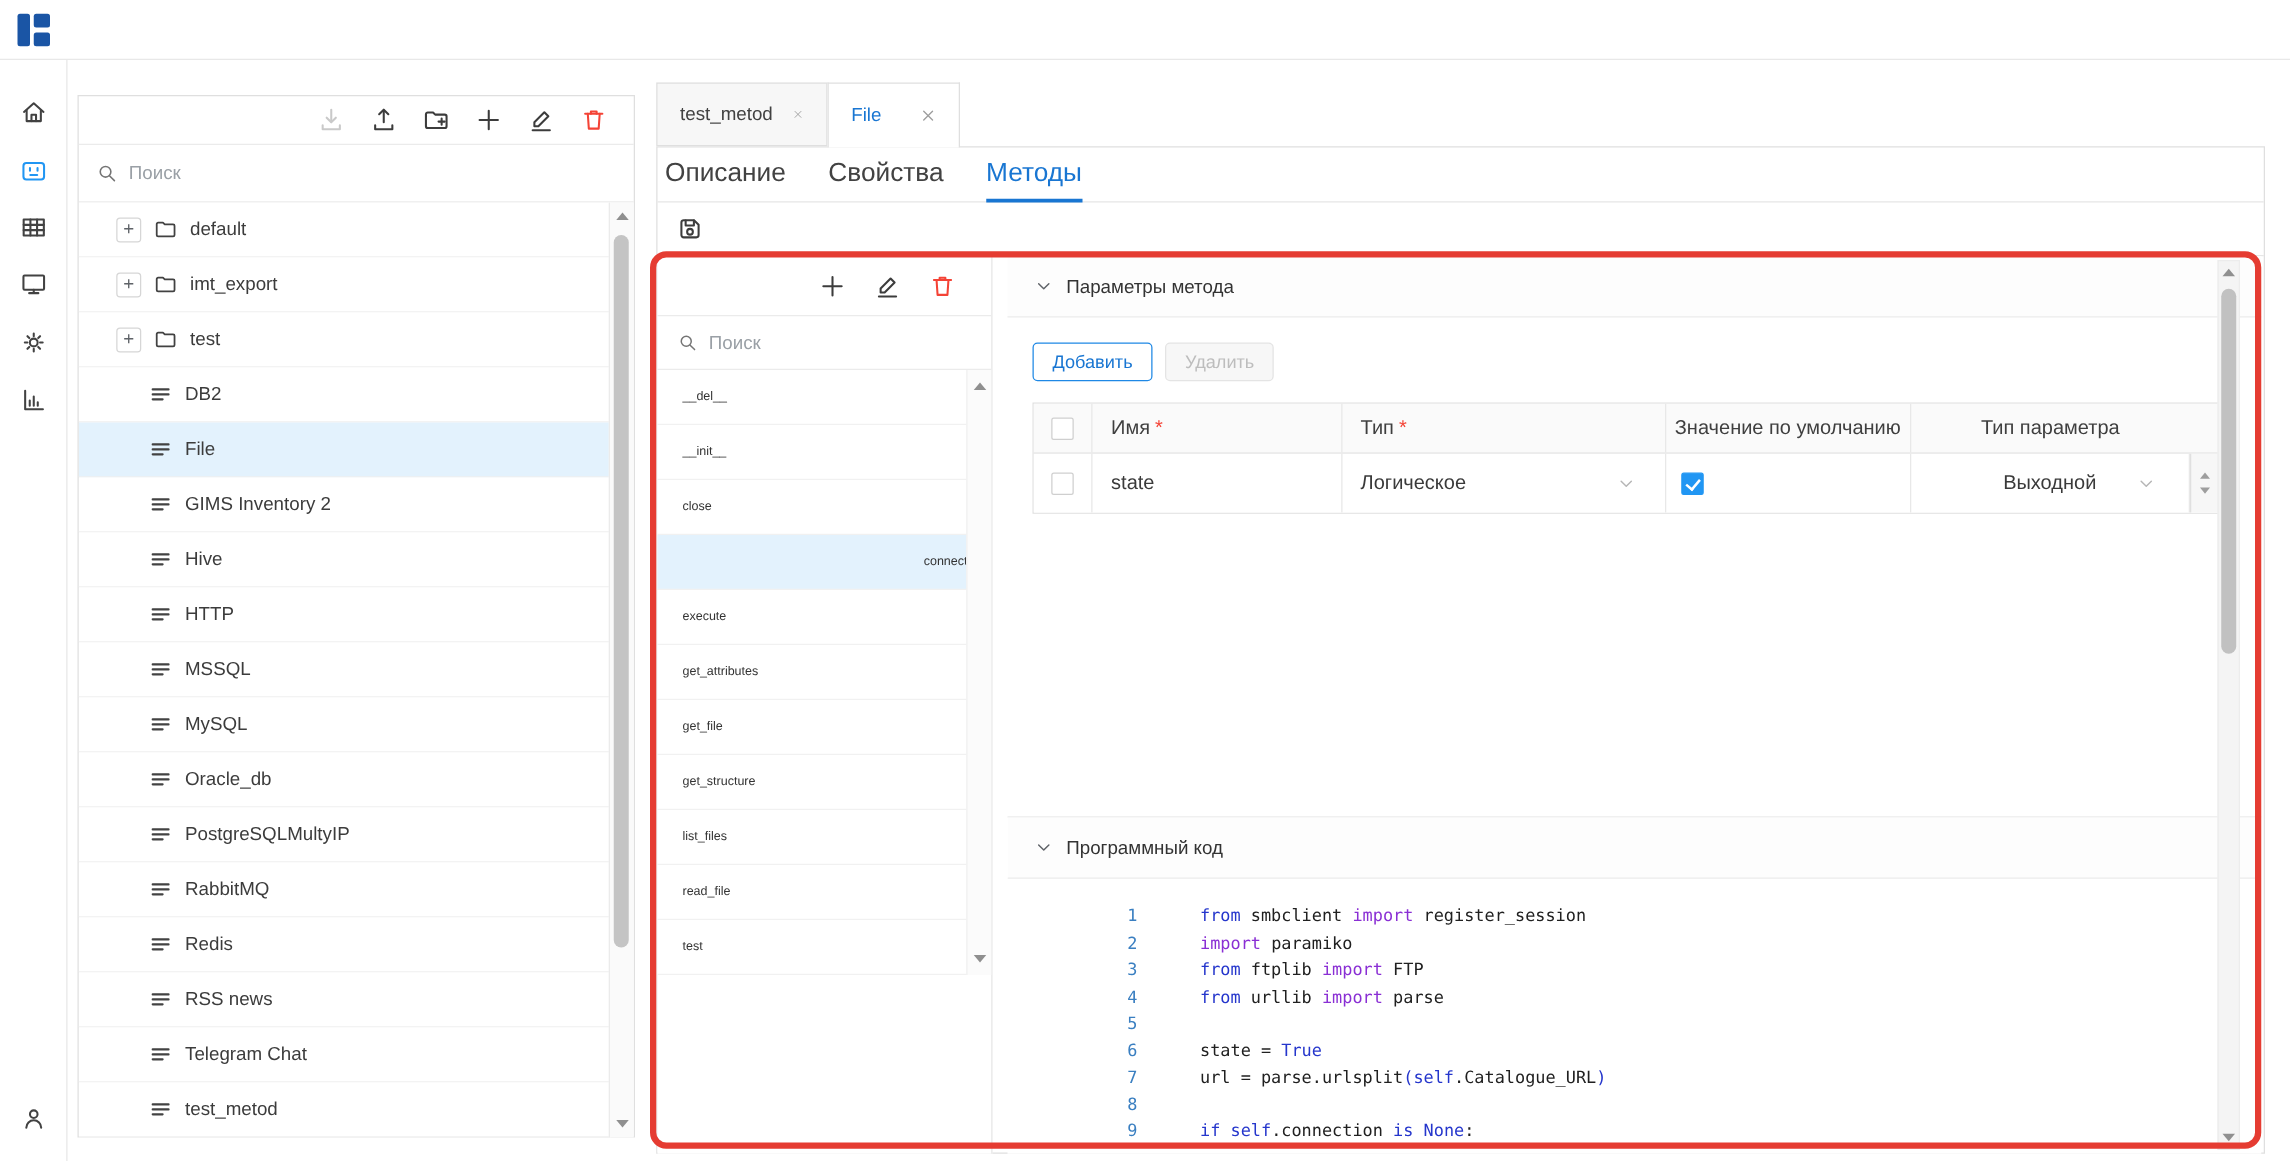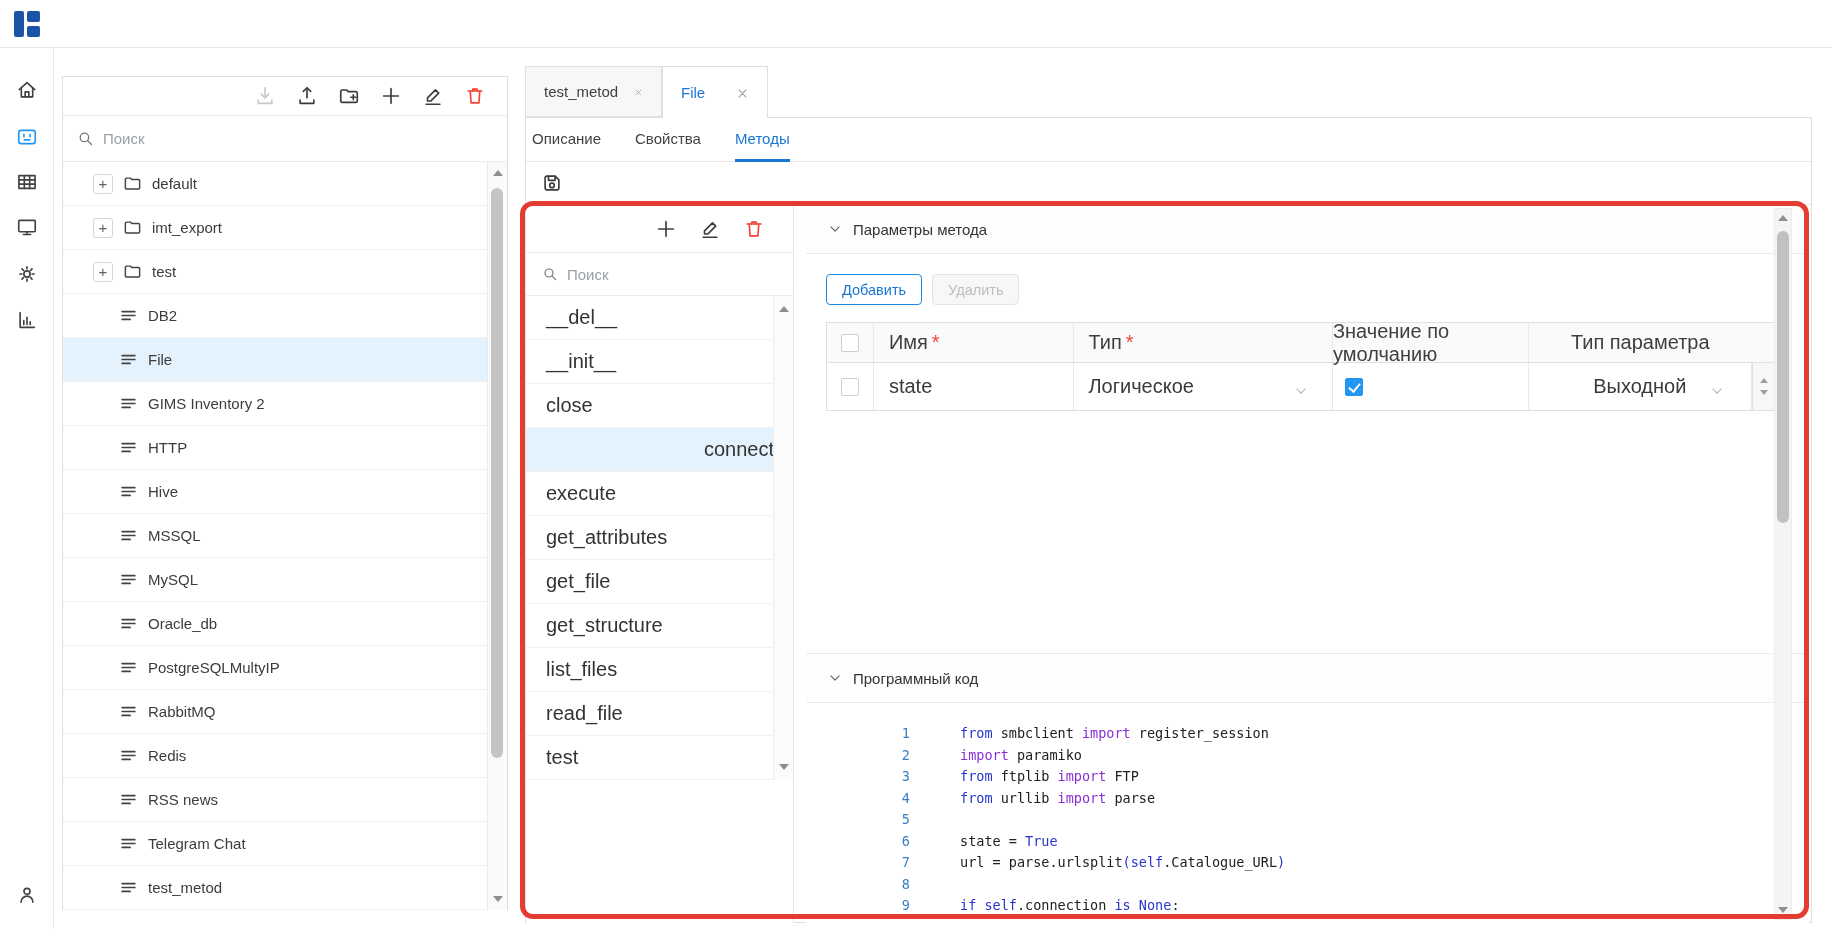--- a/index.html
+++ b/index.html
@@ -56,49 +56,49 @@
   .tab{display:flex; align-items:center; height:51px; padding:0 18px; border:1px solid #dfdfdf; background:#f7f7f7; font-size:15px; color:#424242; cursor:pointer;}
   .tab .tlabel{flex:1;}
   .tab .close{width:13px; height:13px; margin-left:16px; color:#9e9e9e; cursor:pointer;}
   .tab.active{background:#fff; border-bottom:none; height:52px; color:var(--accent);}
   .tab.t1{width:137px;}
   .tab.t2{width:106px;}
 
   
   .maincard{position:absolute; left:525px; top:117px; width:1287px; height:806px; background:#fff; border:1px solid #dfdfdf;}
   .subtabs{height:44px; border-bottom:1px solid #e6e6e6; display:flex; gap:34px; padding-left:6px;}
-  .sub{line-height:41px; height:44px; font-size:15px; color:#424242; cursor:pointer; border-bottom:3px solid transparent;}
+  .sub{line-height:41px; height:44px; font-size:21px; color:#424242; cursor:pointer; border-bottom:3px solid transparent;}
   .sub.active{color:var(--accent); border-bottom-color:var(--accent);}
   .saverow{height:43px; border-bottom:1px solid #e6e6e6; display:flex; align-items:center; padding-left:15px;}
   .savebtn{width:22px; height:22px; border:none; background:none; color:#3c3c3c; padding:0; cursor:pointer;}
 
   
   .editor{position:relative; height:718px;}
   .methods{position:absolute; left:0; top:0; bottom:0; width:268px; border-right:1px solid #e6e6e6; background:#fff;}
   .m-toolbar{height:48px; border-bottom:1px solid #ebebeb; display:flex; align-items:center; justify-content:flex-end; gap:22px; padding-right:28px;}
   .m-search{height:43px; border-bottom:1px solid #ebebeb; display:flex; align-items:center; padding-left:16px;}
   .m-search .ic{width:16px; height:16px; color:#757575;}
   .m-search input{border:none; outline:none; font-size:15px; margin-left:9px; width:62%; font-family:"Liberation Sans",sans-serif; color:#333;}
   .m-search input::placeholder{color:#9aa0a6;}
   .mlist{position:absolute; left:0; top:91px; width:248px;}
-  .mrow{height:44px; line-height:43px; padding-left:20px; font-size:20px; color:#333; border-bottom:1px solid #f1f1f1; cursor:pointer; background:#fff;}
+  .mrow{height:44px; line-height:43px; padding-left:20px; font-size:10px; color:#333; border-bottom:1px solid #f1f1f1; cursor:pointer; background:#fff;}
   .mrow.sel{background:var(--row-selected);text-align:right;}
   .m-scroll{position:absolute; right:0; top:91px; width:20px; height:484px; background:#fbfbfb; border-left:1px solid #efefef;}
 
   .params{position:absolute; left:280px; top:0; width:1003px; height:718px; background:#fff;}
   .sec-head{height:49px; border-bottom:1px solid #ebebeb; display:flex; align-items:center; background:#fdfdfd;}
   .sec-head .chev{width:14px; height:14px; margin-left:22px; color:#5f6368;}
   .sec-head .stitle{margin-left:11px; font-size:15px; color:#333;}
   .btnrow{margin:20px 0 0 20px; display:flex; gap:10px;}
   .btn{height:31px; padding:0 15px; font-size:14.5px; border-radius:4px; cursor:pointer; font-family:"Liberation Sans",sans-serif;}
   .btn.primary{background:#fff; border:1px solid #1e88e5; color:var(--accent);}
   .btn.disabled{background:#f7f7f7; border:1px solid #e4e4e4; color:#bdbdbd; cursor:default;}
 
   
-  .ptable{position:relative; margin:17px 0 0 20px; width:950px; border:1px solid var(--bd); font-size:20px;}
+  .ptable{position:relative; margin:17px 0 0 20px; width:950px; border:1px solid var(--bd); font-size:16px;}
   .tr{display:flex;}
   .tr.head{height:40px; background:#fafafa; border-bottom:1px solid var(--bd); color:#3f3f3f;}
   .tr.body{height:47px; background:#fff;}
   .td{display:flex; align-items:center; border-right:1px solid #e8e8e8; position:relative;}
   .td:last-child{border-right:none;}
   .c0{width:47px; justify-content:center;}
   .c1{width:201px; padding-left:15px;}
   .c2{width:259px; padding-left:14px;}
   .c3{width:196px; justify-content:center;}
   .c3.cellleft{justify-content:flex-start; padding-left:12px;}
@@ -251,27 +251,27 @@
         <div class="trow leaf">
           <span class="ic ic-list"><svg viewBox="0 0 24 24" style="stroke-width:2.2">
               <path d="M4 7h16M4 12h16M4 17h10"></path>
             </svg></span>
           <span class="tlab">GIMS Inventory 2</span>
         </div>
         <div class="trow leaf">
           <span class="ic ic-list"><svg viewBox="0 0 24 24" style="stroke-width:2.2">
               <path d="M4 7h16M4 12h16M4 17h10"></path>
             </svg></span>
+          <span class="tlab">Hive</span>
+        </div>
+        <div class="trow leaf">
+          <span class="ic ic-list"><svg viewBox="0 0 24 24" style="stroke-width:2.2">
+              <path d="M4 7h16M4 12h16M4 17h10"></path>
+            </svg></span>
           <span class="tlab">HTTP</span>
-        </div>
-        <div class="trow leaf">
-          <span class="ic ic-list"><svg viewBox="0 0 24 24" style="stroke-width:2.2">
-              <path d="M4 7h16M4 12h16M4 17h10"></path>
-            </svg></span>
-          <span class="tlab">Hive</span>
         </div>
         <div class="trow leaf">
           <span class="ic ic-list"><svg viewBox="0 0 24 24" style="stroke-width:2.2">
               <path d="M4 7h16M4 12h16M4 17h10"></path>
             </svg></span>
           <span class="tlab">MSSQL</span>
         </div>
         <div class="trow leaf">
           <span class="ic ic-list"><svg viewBox="0 0 24 24" style="stroke-width:2.2">
               <path d="M4 7h16M4 12h16M4 17h10"></path>

